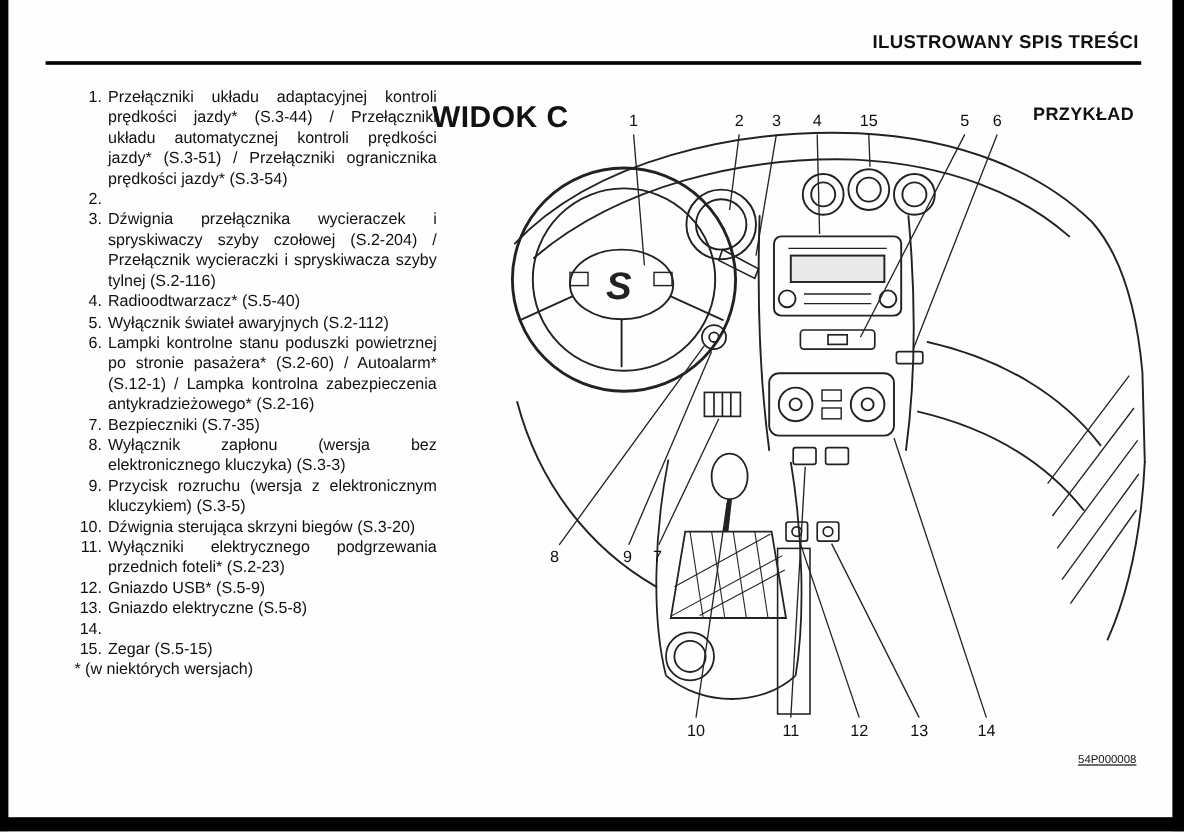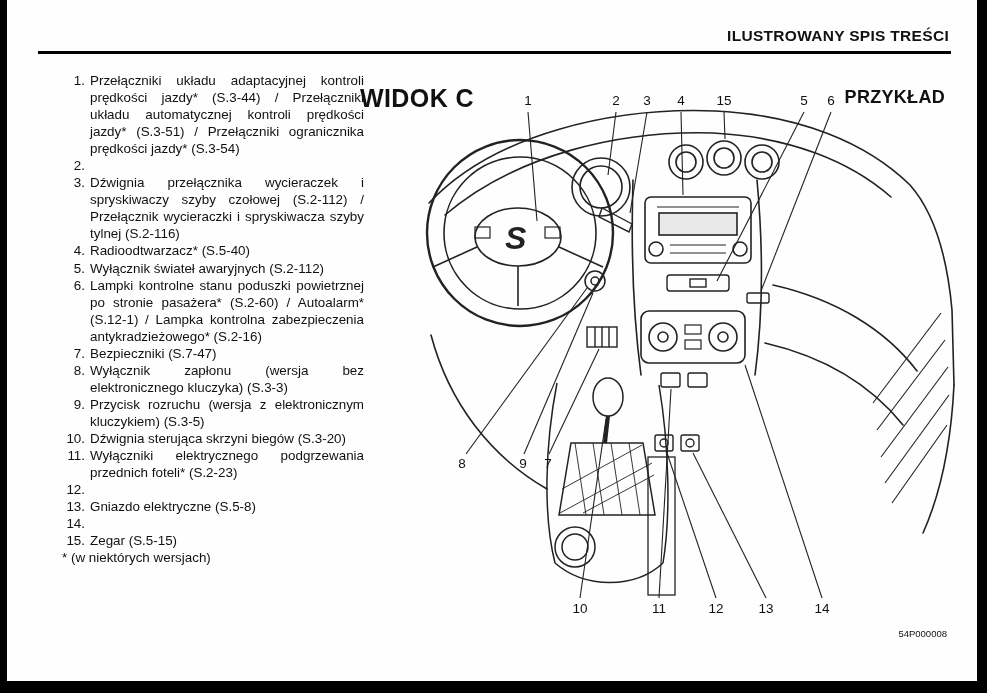--- a/index.html
+++ b/index.html
@@ -26,22 +26,22 @@
     position:absolute;left:58px;top:72px;width:306px;
     font-size:13.4px;line-height:1.272;
     hyphens:auto;
   }
   .toc-item{display:flex;}
   .toc-item .num{flex:0 0 27px;text-align:right;padding-right:5px;white-space:nowrap;}
   .toc-item .txt{flex:1;text-align:justify;}
   .footnote{margin-top:0;padding-left:4px;}
 
   .view-label{position:absolute;left:360px;top:84px;font-size:25px;font-weight:bold;letter-spacing:.4px;}
-  .example-label{position:absolute;top:87px;right:42px;font-size:18px;font-weight:bold;letter-spacing:.3px;}
-  .drawing-code{position:absolute;top:628px;right:40px;font-size:9.5px;}
+  .example-label{position:absolute;top:87px;right:42px;font-size:15px;font-weight:bold;letter-spacing:.3px;}
+  .drawing-code{position:absolute;top:628px;right:40px;font-size:9.5px;text-decoration:underline;}
 
   .diagram-svg{position:absolute;left:405px;top:85px;width:560px;height:548px;}
   .diagram-svg text.callout{
     font-family:"Liberation Sans", sans-serif;
     font-size:13.5px;fill:#111;
   }
 </style>
 </head>
 <body>
 
@@ -57,56 +57,57 @@
   <div class="toc">
     <div class="toc-item">
       <span class="num">1.</span>
       <span class="txt">Przełączniki układu adaptacyjnej kontroli prędkości jazdy* (S.3-44) / Przełączniki układu automatycznej kontroli prędkości jazdy* (S.3-51) / Przełączniki ogranicznika prędkości jazdy* (S.3-54)</span>
     </div>
     <div class="toc-item">
       <span class="num">2.</span>
     </div>
     <div class="toc-item">
       <span class="num">3.</span>
-      <span class="txt">Dźwignia przełącznika wycieraczek i spryskiwaczy szyby czołowej (S.2-112) / Przełącznik wycieraczki i spryskiwacza szyby tylnej (S.2-116)</span>
+      <span class="txt">Dźwignia przełącznika wycieraczek i spryskiwaczy szyby czołowej (S.2-204) / Przełącznik wycieraczki i spryskiwacza szyby tylnej (S.2-116)</span>
     </div>
     <div class="toc-item">
       <span class="num">4.</span>
       <span class="txt">Radioodtwarzacz* (S.5-40)</span>
     </div>
     <div class="toc-item">
       <span class="num">5.</span>
       <span class="txt">Wyłącznik świateł awaryjnych (S.2-112)</span>
     </div>
     <div class="toc-item">
       <span class="num">6.</span>
       <span class="txt">Lampki kontrolne stanu poduszki powietrznej po stronie pasażera* (S.2-60) / Autoalarm* (S.12-1) / Lampka kontrolna zabezpieczenia antykradzieżowego* (S.2-16)</span>
     </div>
     <div class="toc-item">
       <span class="num">7.</span>
-      <span class="txt">Bezpieczniki (S.7-47)</span>
+      <span class="txt">Bezpieczniki (S.7-35)</span>
     </div>
     <div class="toc-item">
       <span class="num">8.</span>
       <span class="txt">Wyłącznik zapłonu (wersja bez elektronicznego kluczyka) (S.3-3)</span>
     </div>
     <div class="toc-item">
       <span class="num">9.</span>
       <span class="txt">Przycisk rozruchu (wersja z elektronicznym kluczykiem) (S.3-5)</span>
     </div>
     <div class="toc-item">
       <span class="num">10.</span>
       <span class="txt">Dźwignia sterująca skrzyni biegów (S.3-20)</span>
     </div>
     <div class="toc-item">
       <span class="num">11.</span>
       <span class="txt">Wyłączniki elektrycznego podgrzewania przednich foteli* (S.2-23)</span>
     </div>
     <div class="toc-item">
       <span class="num">12.</span>
+      <span class="txt">Gniazdo USB* (S.5-9)</span>
     </div>
     <div class="toc-item">
       <span class="num">13.</span>
       <span class="txt">Gniazdo elektryczne (S.5-8)</span>
     </div>
     <div class="toc-item">
       <span class="num">14.</span>
     </div>
     <div class="toc-item">
       <span class="num">15.</span>

